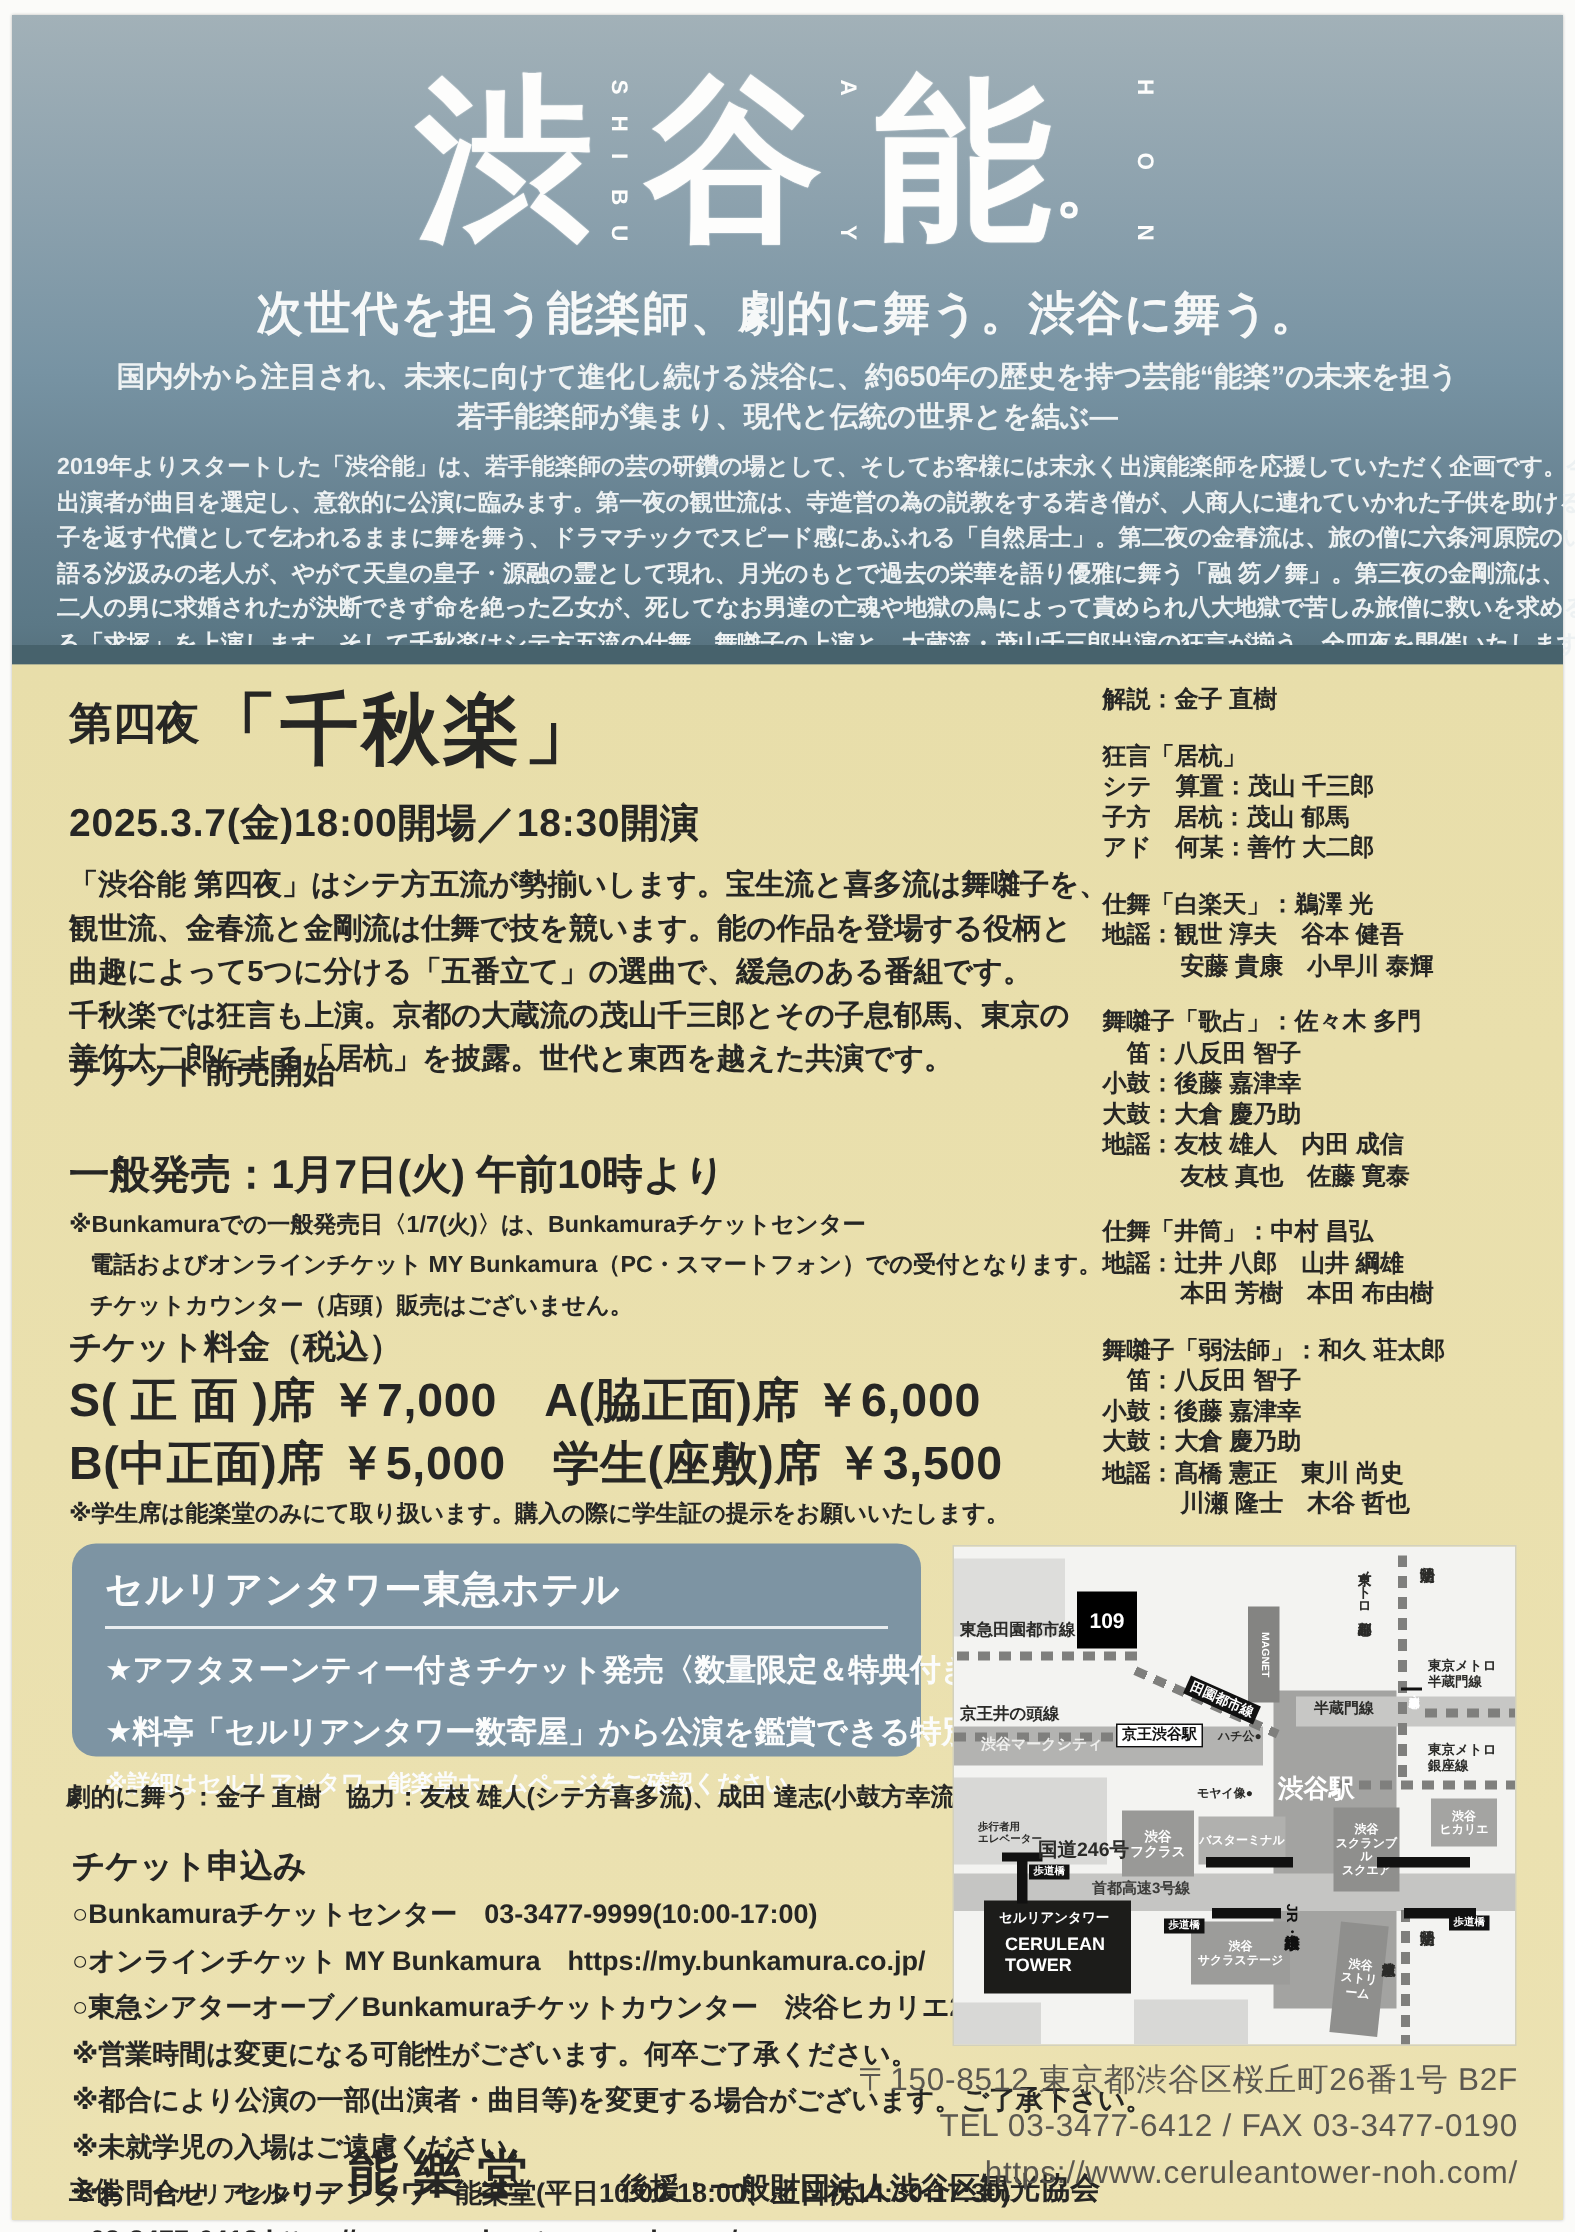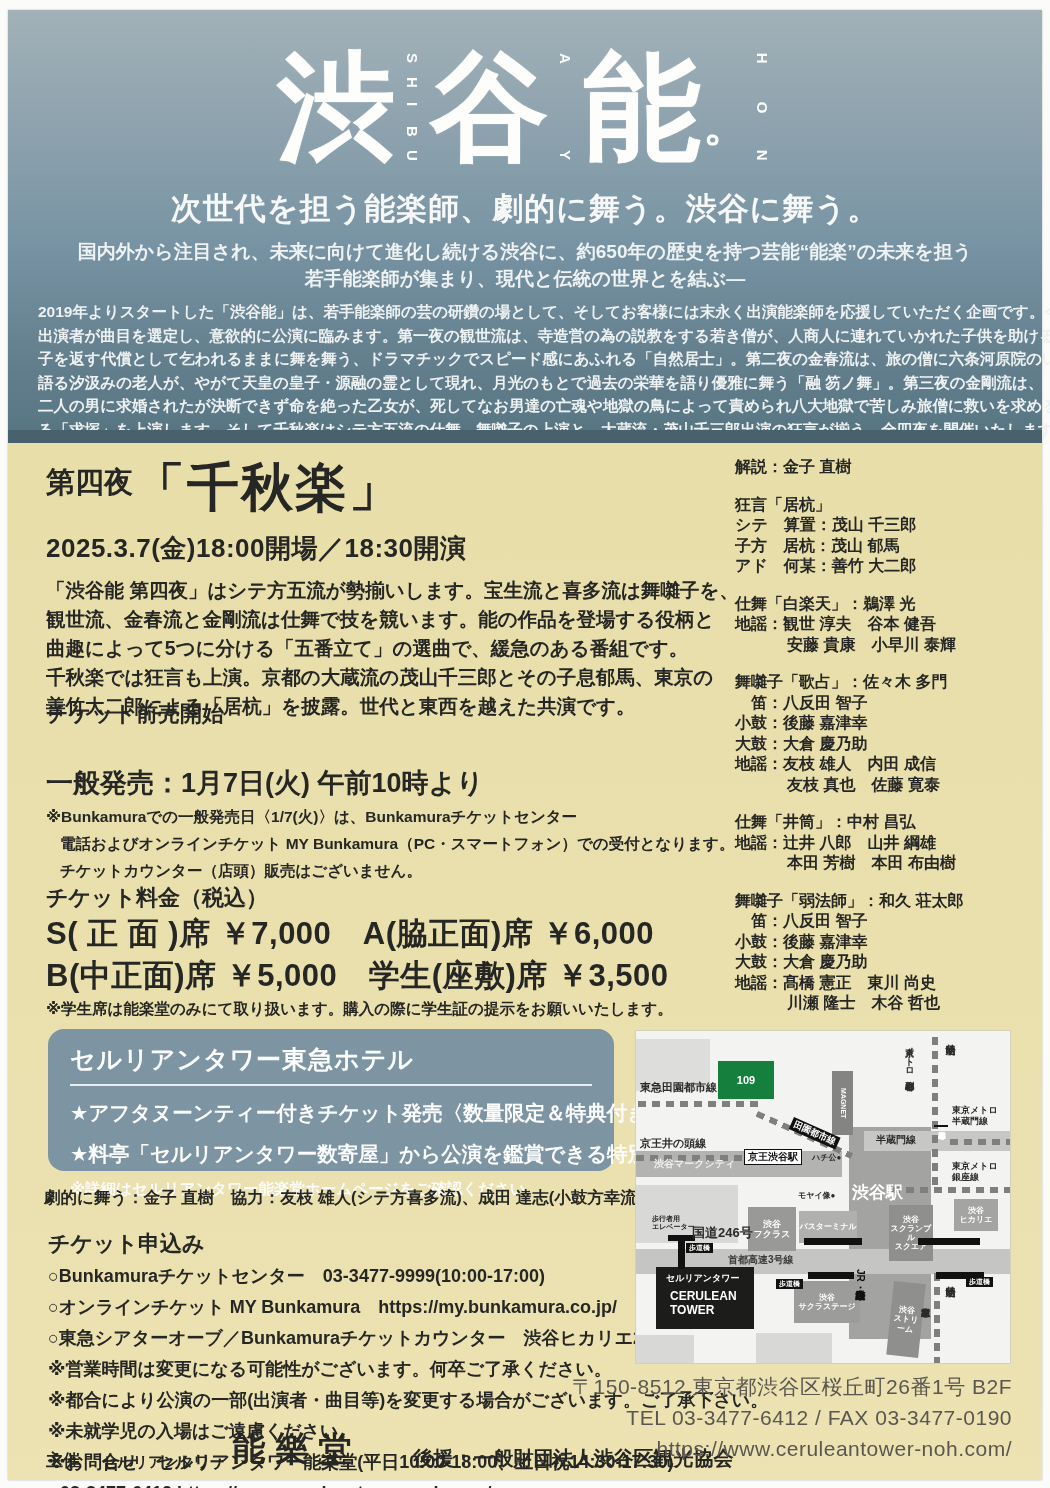--- a/index.html
+++ b/index.html
@@ -208,21 +208,21 @@
           <div style="position: absolute; left: 0px; top: 120px; width: 206px; height: 26px; background: rgb(179, 179, 177);"></div>
           <div style="position: absolute; left: 228px; top: 100px; width: 146px; height: 20px; background: rgb(199, 199, 197);"></div>
           <div style="position: absolute; left: 0px; top: 218px; width: 374px; height: 25px; background: rgb(197, 197, 195);"></div>
           <div class="doth" style="position: absolute; left: 2px; top: 70px; width: 126px;"></div>
           <div class="doth" style="position: absolute; left: 122px; top: 80px; width: 104px; transform: rotate(24deg); transform-origin: left top;"></div>
           <div class="doth" style="position: absolute; left: 0px; top: 124px; width: 106px;"></div>
           <div class="dotv" style="position: absolute; left: 296px; top: 6px; height: 148px;"></div>
           <div class="doth" style="position: absolute; left: 314px; top: 108px; width: 60px;"></div>
           <div class="doth" style="position: absolute; left: 256px; top: 156px; width: 118px;"></div>
           <div class="dotv" style="position: absolute; left: 298px; top: 242px; height: 90px;"></div>
-          <div class="bld" style="position: absolute; left: 82px; top: 30px; width: 56px; height: 38px; background: #15803d; font-size: 11px;">109</div>
+          <div class="bld" style="position: absolute; left: 82px; top: 30px; width: 40px; height: 38px; background: #000000; font-size: 14px;">109</div>
           <div class="bld vtext" style="position: absolute; left: 196px; top: 40px; width: 21px; height: 64px; background: rgb(132, 132, 130); font-size: 7px;">MAGNET</div>
           <div class="bld" style="position: absolute; left: 112px; top: 176px; width: 48px; height: 44px; background: rgb(153, 153, 151); font-size: 9px;">渋谷
 フクラス</div>
           <div class="bld" style="position: absolute; left: 163px; top: 180px; width: 58px; height: 32px; background: rgb(176, 176, 174); font-size: 8px;">バスターミナル</div>
           <div class="bld" style="position: absolute; left: 253px; top: 174px; width: 44px; height: 56px; background: rgb(143, 143, 141); font-size: 8px;">渋谷
 スクランブル
 スクエア</div>
           <div class="bld" style="position: absolute; left: 318px; top: 168px; width: 44px; height: 32px; background: rgb(164, 164, 162); font-size: 8px;">渋谷
 ヒカリエ</div>
           <div class="bld" style="position: absolute; left: 258px; top: 250px; width: 32px; height: 74px; background: rgb(143, 143, 141); transform: rotate(6deg); transform-origin: left top; font-size: 8px;">渋谷

